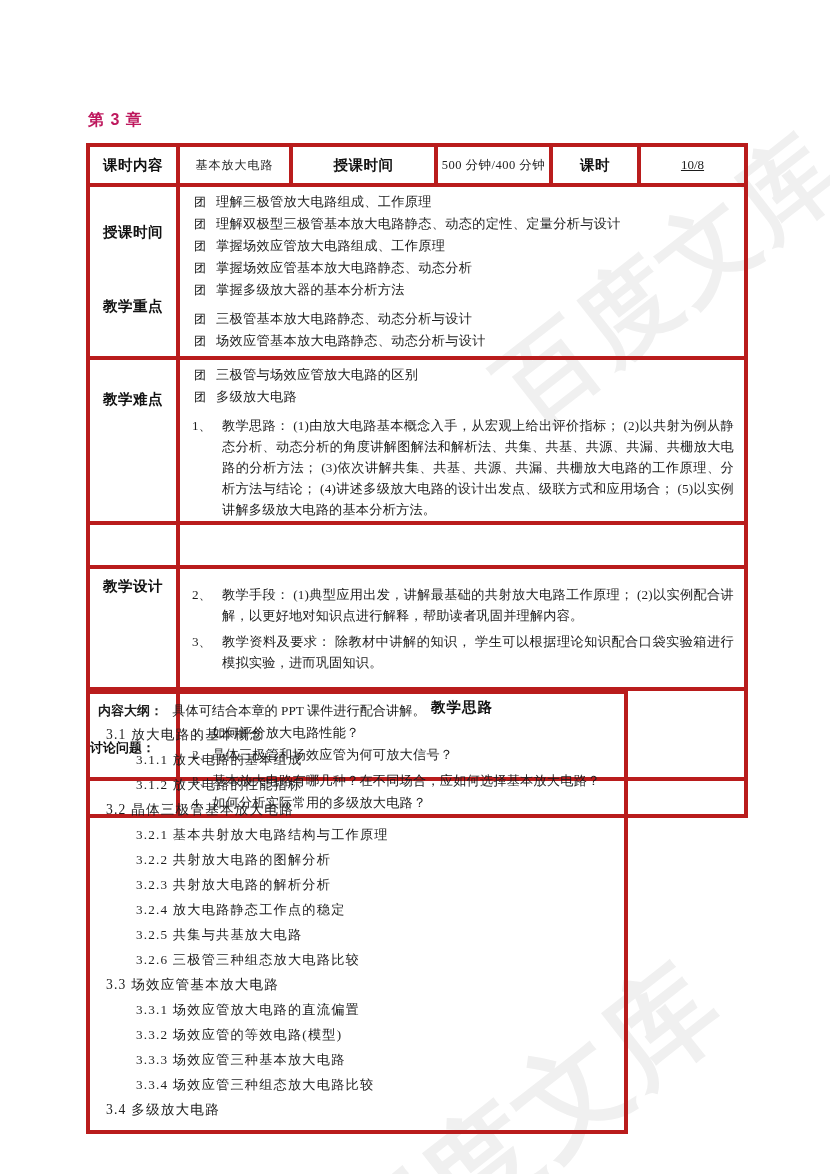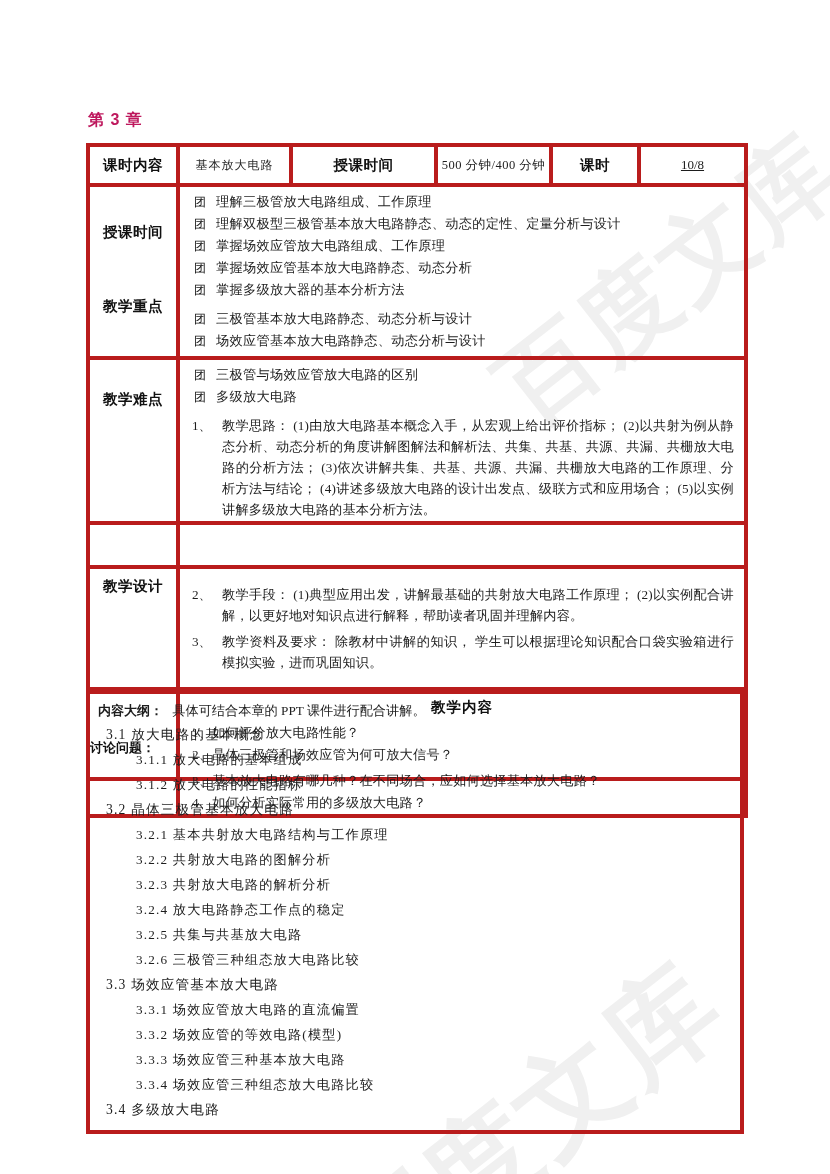--- a/index.html
+++ b/index.html
@@ -55,21 +55,21 @@
     font-size: 16px;
     letter-spacing: 1px;
     color: #be185d;
   }
 
   
   table.doc {
     position: absolute;
     left: 86px;
     top: 143px;
-    width: 658px;
+    width: 542px;
     border-collapse: collapse;
     table-layout: fixed;
   }
   table.doc td {
     border: 4px solid #b91c1c;
     vertical-align: middle;
     padding: 0;
   }
   table.doc.outer {
     border: 2px solid #6e6e6e;
@@ -317,21 +317,21 @@
           <span class="body">教学资料及要求： 除教材中讲解的知识， 学生可以根据理论知识配合口袋实验箱进行模拟实验，进而巩固知识。</span>
         </div>
       </td>
     </tr>
 
     <tr>
       <td style="height:86px; position:relative;">
         <div class="lbl-left" style="position:absolute; right:4px; top:48px; left:0;">讨论问题：</div>
       </td>
       <td colspan="5" style="vertical-align:top;">
-        <div class="banner">教学内容</div>
+        <div class="banner">教学思路</div>
         <div class="q">1、如何评价放大电路性能？</div>
         <div class="q">2、晶体三极管和场效应管为何可放大信号？</div>
       </td>
     </tr>
 
     <tr>
       <td style="height:31px;"></td>
       <td colspan="5" style="vertical-align:top;">
         <div class="q" style="margin-top:-11px;">3、基本放大电路有哪几种？在不同场合，应如何选择基本放大电路？</div>
         <div class="q">4、如何分析实际常用的多级放大电路？</div>

